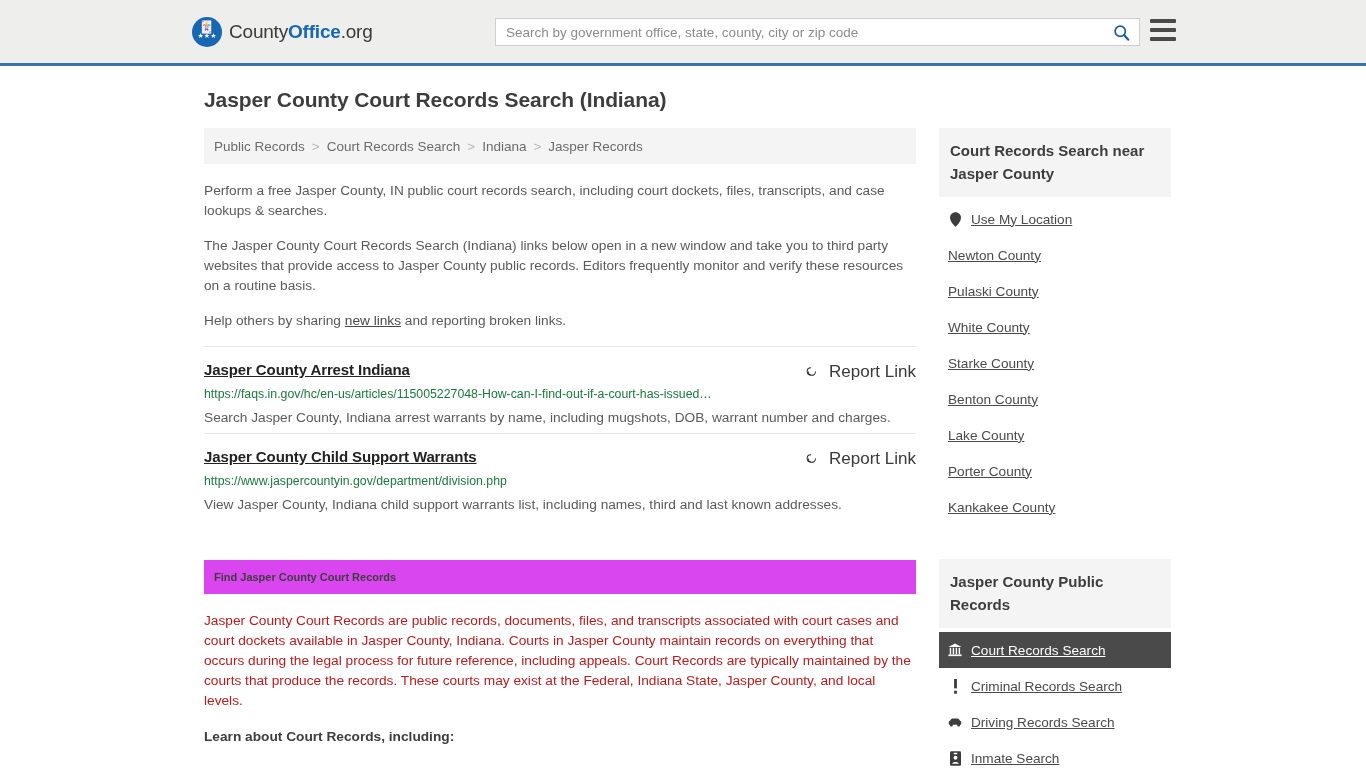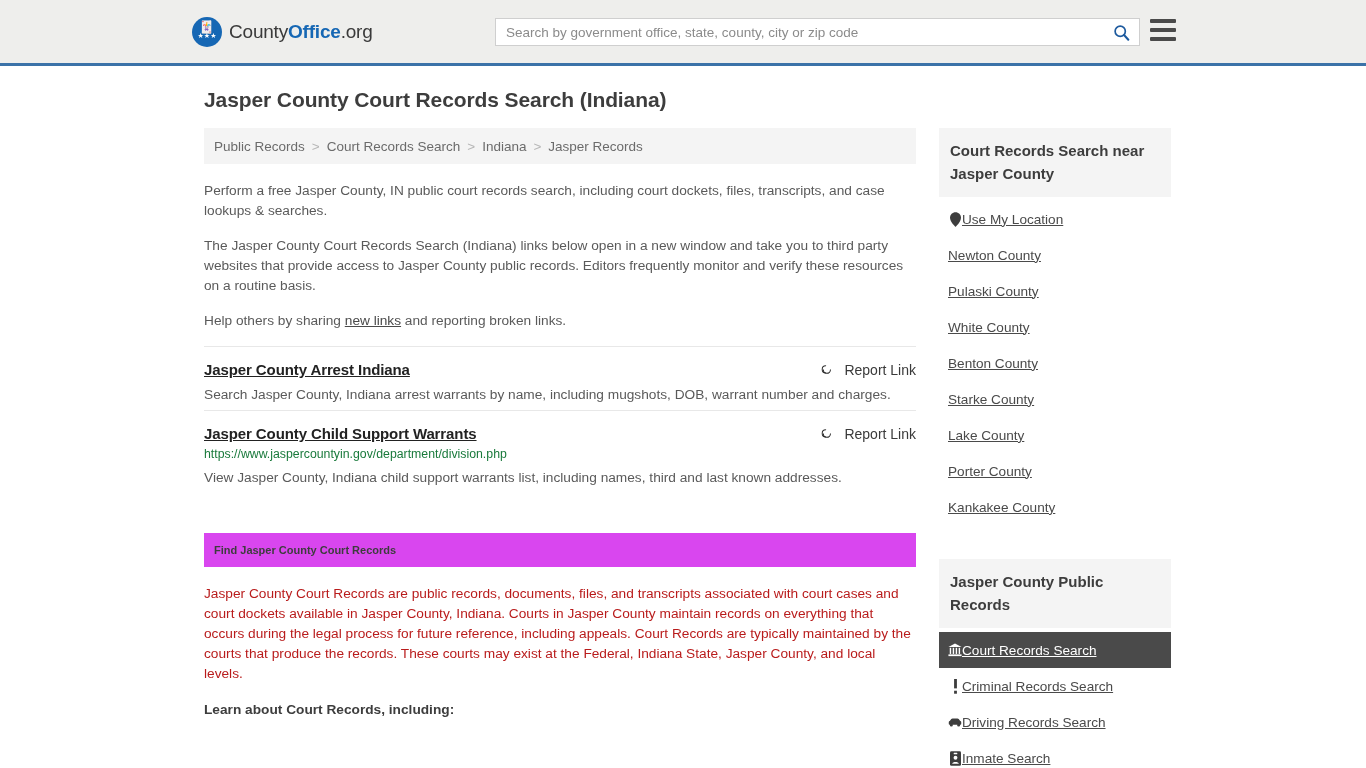--- a/index.html
+++ b/index.html
@@ -190,23 +190,23 @@
   }
   .result-title {
     font-size: 15px;
     font-weight: bold;
     color: #222222;
     text-decoration: underline;
     letter-spacing: -0.1px;
   }
   .report-link {
     display: flex;
-    align-items: flex-end;
+    align-items: center;
     gap: 10px;
-    font-size: 14px;
+    font-size: 17px;
     color: #3a3a3a;
     text-decoration: none;
     white-space: nowrap;
     padding-top: 1px;
   }
   .result-url {
     font-size: 12.3px;
     color: #1a7a3c;
     margin-top: 5px;
     white-space: nowrap;
@@ -254,20 +254,21 @@
     font-size: 15px;
     font-weight: bold;
     color: #3d3d3d;
     line-height: 23px;
     box-sizing: border-box;
   }
   .side-list { padding-top: 4px; }
   .side-item {
     display: flex;
     align-items: center;
+    gap: 9px;
     height: 36px;
     padding-left: 9px;
     box-sizing: border-box;
     text-align: center;
   }
   .side-item a {
     font-size: 13.6px;
     color: #4a4a4a;
     text-decoration: underline;
   }
@@ -344,20 +345,21 @@
         <a class="result-title" href="#">Jasper County Arrest Indiana</a>
         <a class="report-link" href="#">
           <svg width="15" height="15" viewBox="0 0 20 20">
             <path d="M3 3 L17 17 M17 3 L3 17" stroke="none" fill="none"></path>
             <path d="M4.2 4.2 C1.8 6.6 1.8 10.4 4.2 12.8 C6.6 15.2 10.4 15.2 12.8 12.8" fill="none" stroke="#2b2b2b" stroke-width="1.7" stroke-linecap="round" transform="rotate(45 9 9) scale(0.78) translate(2.6 2.6)"></path>
             <path d="M15.8 4.2 C18.2 6.6 18.2 10.4 15.8 12.8 C13.4 15.2 9.6 15.2 7.2 12.8" fill="none" stroke="#2b2b2b" stroke-width="1.7" stroke-linecap="round" transform="rotate(45 10 9) scale(0.78) translate(1.8 2.6)"></path>
           </svg>
           <span>Report Link</span>
         </a>
       </div>
+      <div class="result-url">https://faqs.in.gov/hc/en-us/articles/115005227048-How-can-I-find-out-if-a-court-has-issued…</div>
       <div class="result-desc">Search Jasper County, Indiana arrest warrants by name, including mugshots, DOB, warrant number and charges.</div>
     </div>
 
     <div class="result">
       <div class="result-head">
         <a class="result-title" href="#">Jasper County Child Support Warrants</a>
         <a class="report-link" href="#">
           <svg width="15" height="15" viewBox="0 0 20 20">
             <path d="M4.2 4.2 C1.8 6.6 1.8 10.4 4.2 12.8 C6.6 15.2 10.4 15.2 12.8 12.8" fill="none" stroke="#2b2b2b" stroke-width="1.7" stroke-linecap="round" transform="rotate(45 9 9) scale(0.78) translate(2.6 2.6)"></path>
             <path d="M15.8 4.2 C18.2 6.6 18.2 10.4 15.8 12.8 C13.4 15.2 9.6 15.2 7.2 12.8" fill="none" stroke="#2b2b2b" stroke-width="1.7" stroke-linecap="round" transform="rotate(45 10 9) scale(0.78) translate(1.8 2.6)"></path>
@@ -397,24 +399,24 @@
       <div class="side-item">
         <a href="#">Newton County</a>
       </div>
       <div class="side-item">
         <a href="#">Pulaski County</a>
       </div>
       <div class="side-item">
         <a href="#">White County</a>
       </div>
       <div class="side-item">
+        <a href="#">Starke County</a>
+      </div>
+      <div class="side-item">
         <a href="#">Benton County</a>
-      </div>
-      <div class="side-item">
-        <a href="#">Starke County</a>
       </div>
       <div class="side-item">
         <a href="#">Lake County</a>
       </div>
       <div class="side-item">
         <a href="#">Porter County</a>
       </div>
       <div class="side-item">
         <a href="#">Kankakee County</a>
       </div>

